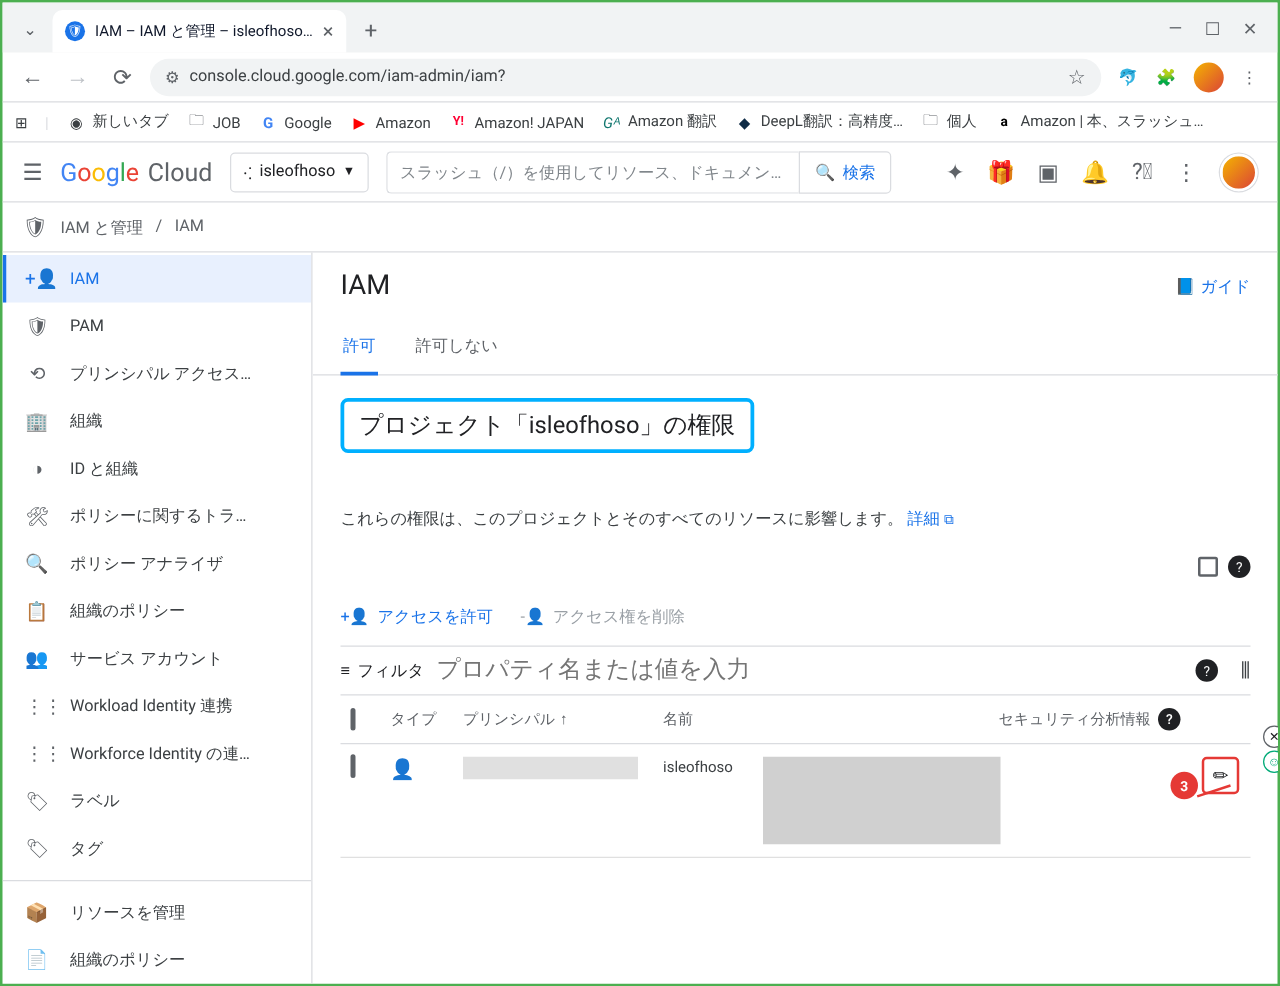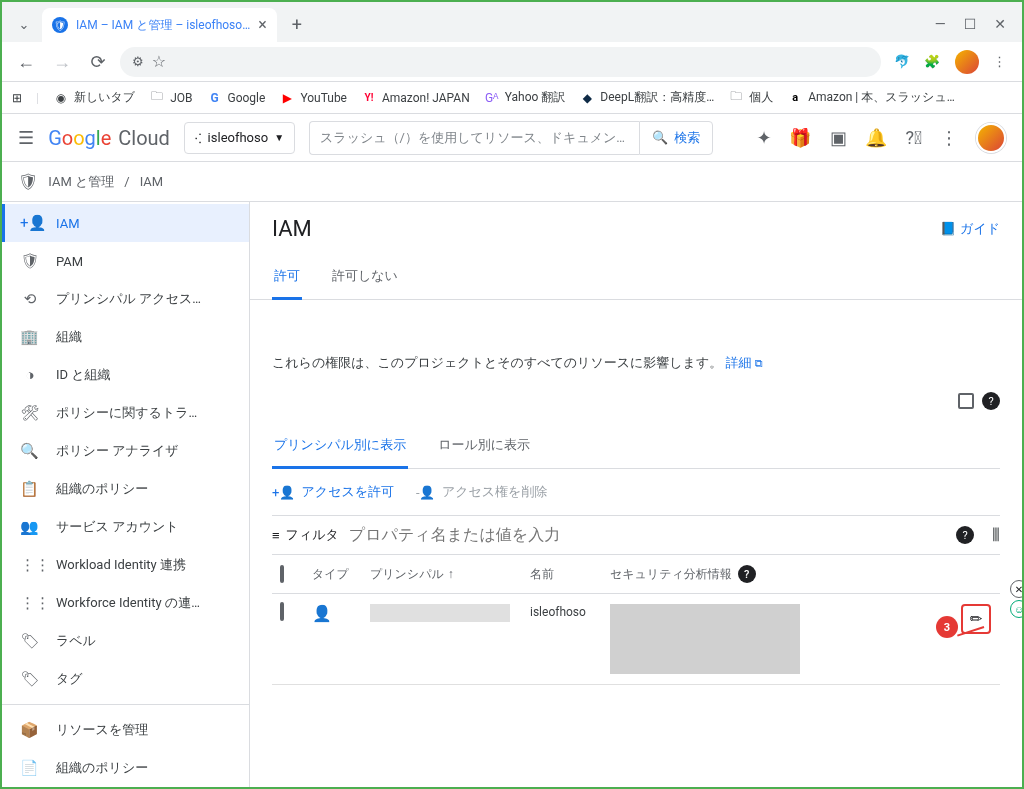--- a/index.html
+++ b/index.html
@@ -3,21 +3,21 @@
 <meta charset="utf-8">
 <style>
 * { box-sizing: border-box; margin: 0; padding: 0; }
 body { font-family: 'Segoe UI', Roboto, Arial, sans-serif; font-size: 13px; color: #202124; background: #fff; width: 1024px; height: 789px; overflow: hidden; border: 2px solid #4caf50; }
 
 
 .browser-titlebar { height: 40px; background: #f1f3f4; display: flex; align-items: flex-end; padding-left: 8px; }
 .tab-dropdown { width: 28px; height: 28px; display: flex; align-items: center; justify-content: center; margin-bottom: 4px; color: #5f6368; }
 .browser-tab { background: #fff; border-radius: 8px 8px 0 0; height: 34px; min-width: 220px; display: flex; align-items: center; padding: 0 10px; gap: 8px; margin-left: 4px; }
 .tab-favicon { width: 16px; height: 16px; border-radius: 50%; background: #1a73e8; display: flex; align-items: center; justify-content: center; color: #fff; font-size: 10px; }
-.tab-title { flex: 1; font-size: 12px; color: #3b82f6; overflow: hidden; white-space: nowrap; text-overflow: ellipsis; }
+.tab-title { flex: 1; font-size: 12px; color: #0f172a; overflow: hidden; white-space: nowrap; text-overflow: ellipsis; }
 .tab-close { color: #5f6368; font-size: 16px; line-height: 1; }
 .new-tab { width: 28px; height: 28px; display: flex; align-items: center; justify-content: center; color: #5f6368; font-size: 18px; margin: 0 0 4px 6px; }
 .window-controls { margin-left: auto; display: flex; gap: 18px; padding: 0 16px 10px 0; color: #5f6368; }
 .window-controls span { font-size: 14px; }
 
 .browser-toolbar { height: 40px; display: flex; align-items: center; padding: 0 10px; gap: 8px; border-bottom: 1px solid #dadce0; }
 .nav-btn { color: #5f6368; width: 28px; height: 28px; display: flex; align-items: center; justify-content: center; font-size: 18px; }
 .nav-btn.disabled { color: #bdc1c6; }
 .url-bar { flex: 1; height: 30px; background: #f1f3f4; border-radius: 15px; display: flex; align-items: center; padding: 0 12px; gap: 8px; }
 .url-icon { color: #5f6368; font-size: 13px; }
@@ -26,21 +26,21 @@
 .toolbar-icons { display: flex; gap: 14px; align-items: center; color: #5f6368; padding: 0 6px; }
 .avatar-sm { width: 24px; height: 24px; border-radius: 50%; background: linear-gradient(135deg, #f4b400, #db4437); }
 
 .bookmarks-bar { height: 32px; display: flex; align-items: center; padding: 0 10px; gap: 14px; border-bottom: 1px solid #dadce0; font-size: 12px; color: #3c4043; }
 .bm-item { display: flex; align-items: center; gap: 5px; white-space: nowrap; }
 .bm-sep { color: #dadce0; }
 .bm-icon { width: 16px; height: 16px; display: inline-flex; align-items: center; justify-content: center; font-size: 12px; }
 .bm-folder { color: #5f6368; }
 .bm-yt { color: #f00; }
 .bm-yj { color: #f03; font-weight: bold; font-size: 10px; }
-.bm-gt { color: #8b5cf6; }
+.bm-gt { color: #0f766e; font-style: italic; }
 .bm-dl { color: #0f2b46; }
 .bm-amz { color: #000; font-weight: bold; font-size: 11px; }
 
 
 .gcp-header { height: 48px; display: flex; align-items: center; padding: 0 16px; gap: 14px; border-bottom: 1px solid #dadce0; }
 .hamburger { color: #5f6368; font-size: 18px; }
 .gcp-logo { font-size: 20px; font-weight: 400; }
 .gcp-logo .g1 { color: #4285f4; } .gcp-logo .g2 { color: #ea4335; } .gcp-logo .g3 { color: #fbbc05; } .gcp-logo .g4 { color: #4285f4; } .gcp-logo .g5 { color: #34a853; } .gcp-logo .g6 { color: #ea4335; }
 .gcp-logo .cloud { color: #5f6368; font-weight: 400; margin-left: 2px; }
 .project-picker { height: 32px; border: 1px solid #dadce0; border-radius: 4px; padding: 0 10px; display: flex; align-items: center; gap: 6px; font-size: 13px; }
@@ -86,32 +86,32 @@
 .view-tabs { display: flex; gap: 28px; border-bottom: 1px solid #dadce0; margin-top: 6px; }
 .vtab { padding: 12px 2px; font-size: 13px; color: #5f6368; cursor: pointer; }
 .vtab.active { color: #1a73e8; border-bottom: 3px solid #1a73e8; margin-bottom: -1px; }
 
 .action-row { display: flex; gap: 22px; padding: 14px 0; align-items: center; }
 .act-btn { color: #1a73e8; font-size: 13px; display: flex; align-items: center; gap: 6px; }
 .act-btn.disabled { color: #9aa0a6; }
 
 .filter-row { display: flex; align-items: center; padding: 8px 0; border-top: 1px solid #dadce0; border-bottom: 1px solid #dadce0; gap: 10px; }
 .filter-label { font-weight: 500; font-size: 13px; display: flex; align-items: center; gap: 6px; }
-.filter-input { flex: 1; border: none; font-size: 16px; color: #80868b; outline: none; }
+.filter-input { flex: 1; border: none; font-size: 19px; color: #80868b; outline: none; }
 .filter-right { display: flex; align-items: center; gap: 18px; }
 .col-icon { font-size: 18px; color: #3c4043; }
 
 .table { width: 100%; }
 .thead { display: flex; padding: 10px 0; border-bottom: 1px solid #dadce0; font-size: 12px; color: #5f6368; font-weight: 500; align-items: center; }
 .th-cb { width: 40px; padding-left: 8px; }
 .th-type { width: 58px; }
 .th-principal { width: 160px; display: flex; align-items: center; gap: 4px; }
 .th-name { width: 80px; }
 .th-role { width: 200px; }
-.th-sec { flex: 1; text-align: right; padding-right: 8px; display: flex; justify-content: flex-start; align-items: center; gap: 6px; }
+.th-sec { flex: 1; text-align: right; padding-right: 8px; display: flex; justify-content: flex-end; align-items: center; gap: 6px; }
 .th-edit { width: 48px; }
 
 .trow { display: flex; padding: 10px 0; border-bottom: 1px solid #e0e0e0; font-size: 13px; align-items: flex-start; position: relative; }
 .td-cb { width: 40px; padding-left: 8px; }
 .td-type { width: 58px; color: #5f6368; font-size: 16px; }
 .td-principal { width: 160px; }
 .td-principal .redact { width: 140px; height: 18px; background: #e0e0e0; }
 .td-name { width: 80px; font-size: 12px; color: #3c4043; line-height: 1.4; }
 .td-role { width: 200px; }
 .td-role .redact { width: 190px; height: 70px; background: #d0d0d0; }
@@ -142,20 +142,21 @@
     <span>✕</span>
   </div>
 </div>
 
 <div class="browser-toolbar">
   <span class="nav-btn">←</span>
   <span class="nav-btn disabled">→</span>
   <span class="nav-btn">⟳</span>
   <div class="url-bar">
     <span class="url-icon">⚙</span>
+    <span class="url-text">console.cloud.google.com/iam-admin/iam?</span>
     <span class="url-star">☆</span>
   </div>
   <div class="toolbar-icons">
     <span style="color:#7cb">🐬</span>
     <span>🧩</span>
     <span class="avatar-sm"></span>
     <span>⋮</span>
   </div>
 </div>
 
@@ -169,29 +170,29 @@
   <span class="bm-item">
       <span class="bm-icon bm-folder">🗀</span>
       <span>JOB</span>
     </span>
   <span class="bm-item">
       <span class="bm-icon" style="color:#4285f4;font-weight:bold">G</span>
       <span>Google</span>
     </span>
   <span class="bm-item">
       <span class="bm-icon bm-yt">▶</span>
-      <span>YouTube</span>
+      <span>Amazon</span>
     </span>
   <span class="bm-item">
       <span class="bm-icon bm-yj">Y!</span>
       <span>Amazon! JAPAN</span>
     </span>
   <span class="bm-item">
       <span class="bm-icon bm-gt">Gᴬ</span>
-      <span>Yahoo 翻訳</span>
+      <span>Amazon 翻訳</span>
     </span>
   <span class="bm-item">
       <span class="bm-icon bm-dl">◆</span>
       <span>DeepL翻訳：高精度…</span>
     </span>
   <span class="bm-item">
       <span class="bm-icon bm-folder">🗀</span>
       <span>個人</span>
     </span>
   <span class="bm-item">
@@ -310,34 +311,31 @@
           <span>ガイド</span>
         </a>
     </div>
 
     <div class="tabs">
       <div class="tab active">許可</div>
       <div class="tab">許可しない</div>
     </div>
 
     <div class="content">
+      <div class="perm-heading">プロジェクト「isleofhoso」の権限</div>
       <div class="perm-desc">
         <span>これらの権限は、このプロジェクトとそのすべてのリソースに影響します。</span>
         <a><span>詳細</span> <span class="ext-icon">⧉</span></a>
       </div>
 
       <div class="checkbox-row">
         <span class="cb"></span>
         <span class="help-circle">?</span>
       </div>
 
-      <div class="view-tabs">
-        <div class="vtab active">プリンシパル別に表示</div>
-        <div class="vtab">ロール別に表示</div>
-      </div>
 
       <div class="action-row">
         <span class="act-btn">
             <span>+👤</span>
             <span>アクセスを許可</span>
           </span>
         <span class="act-btn disabled">
             <span>-👤</span>
             <span>アクセス権を削除</span>
           </span>

